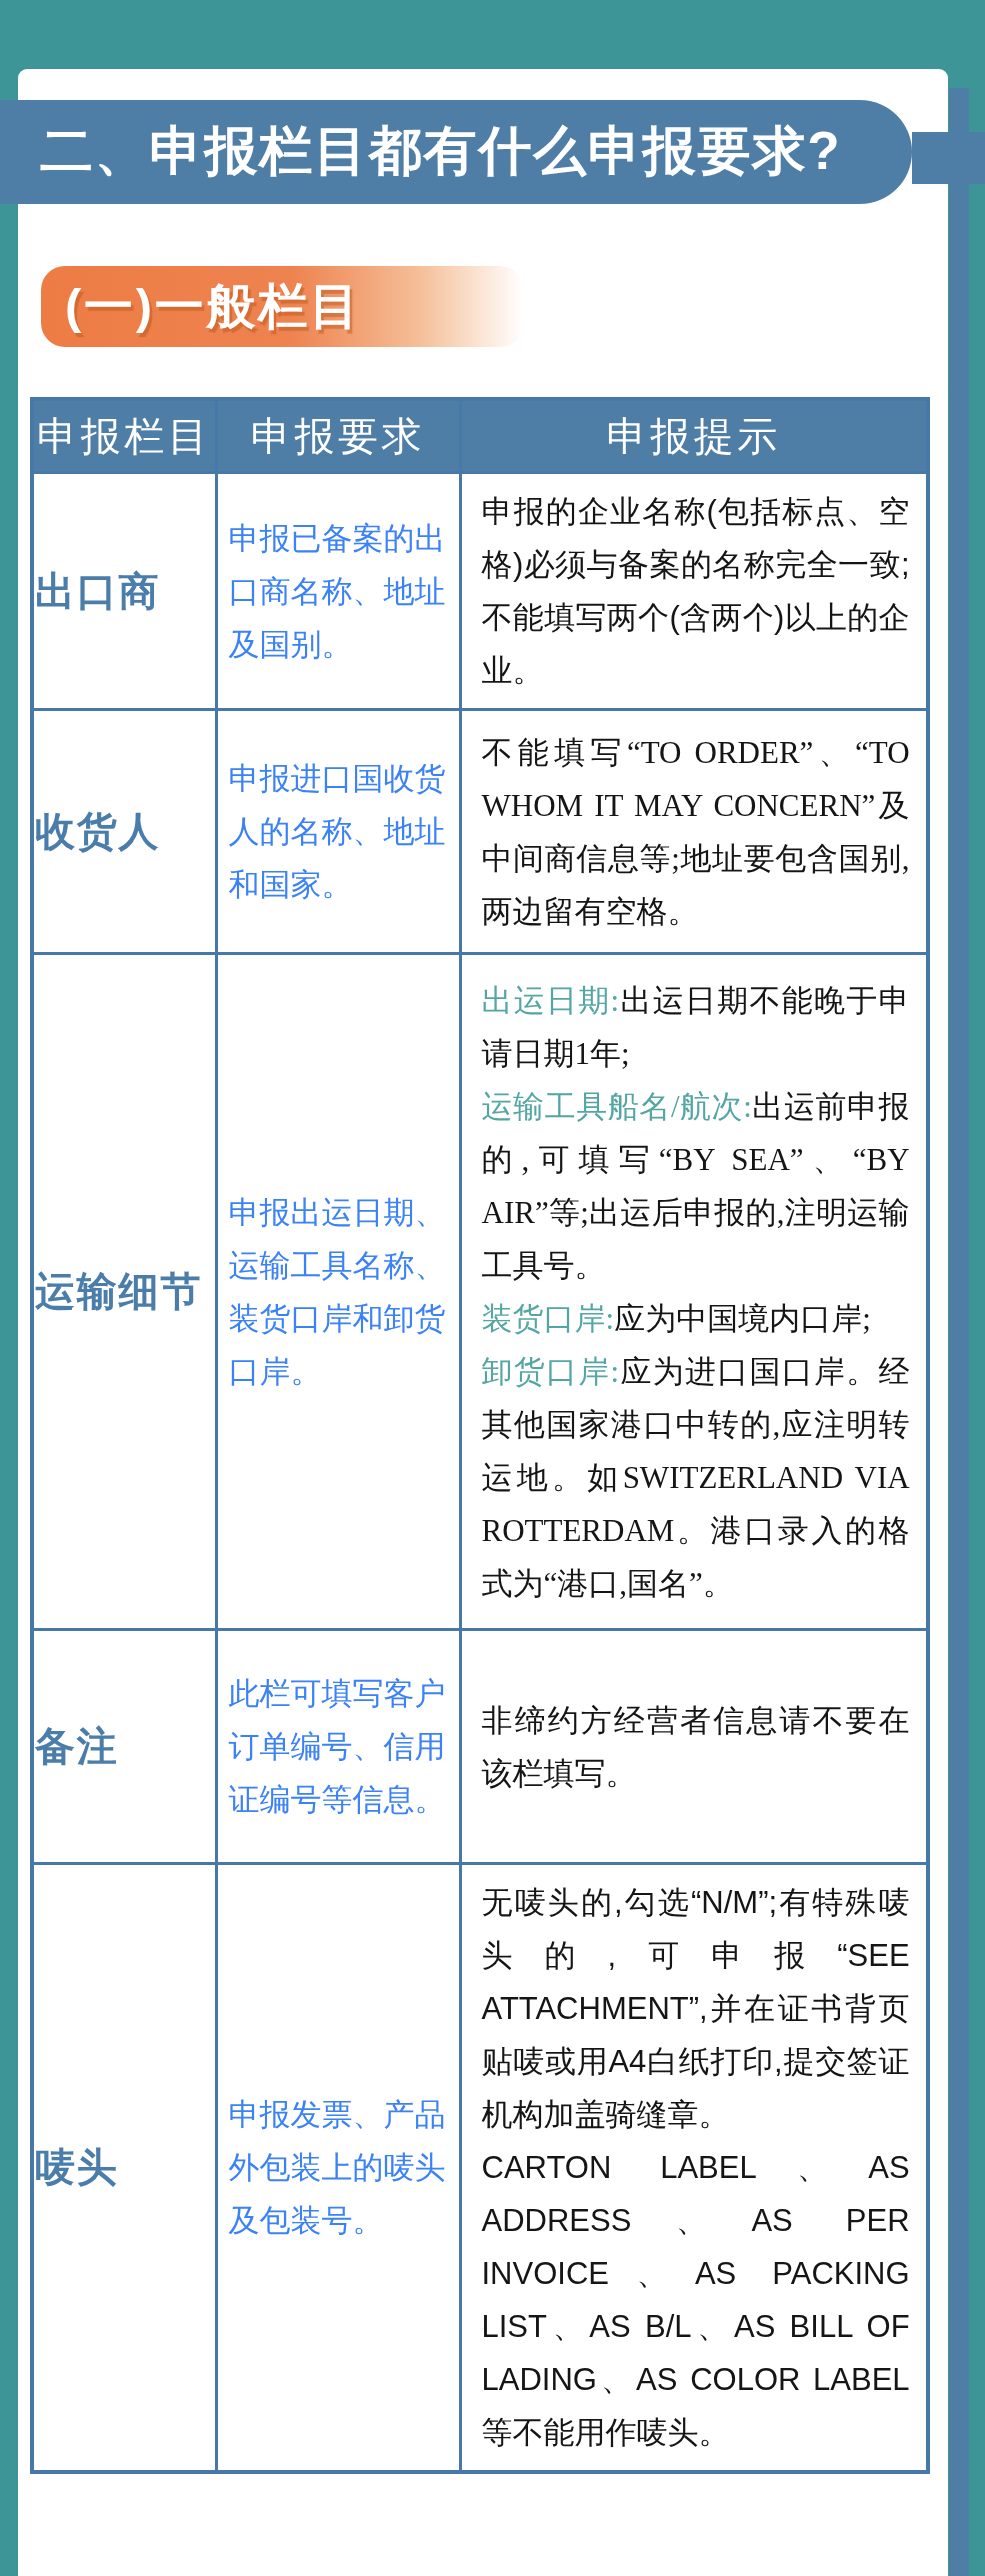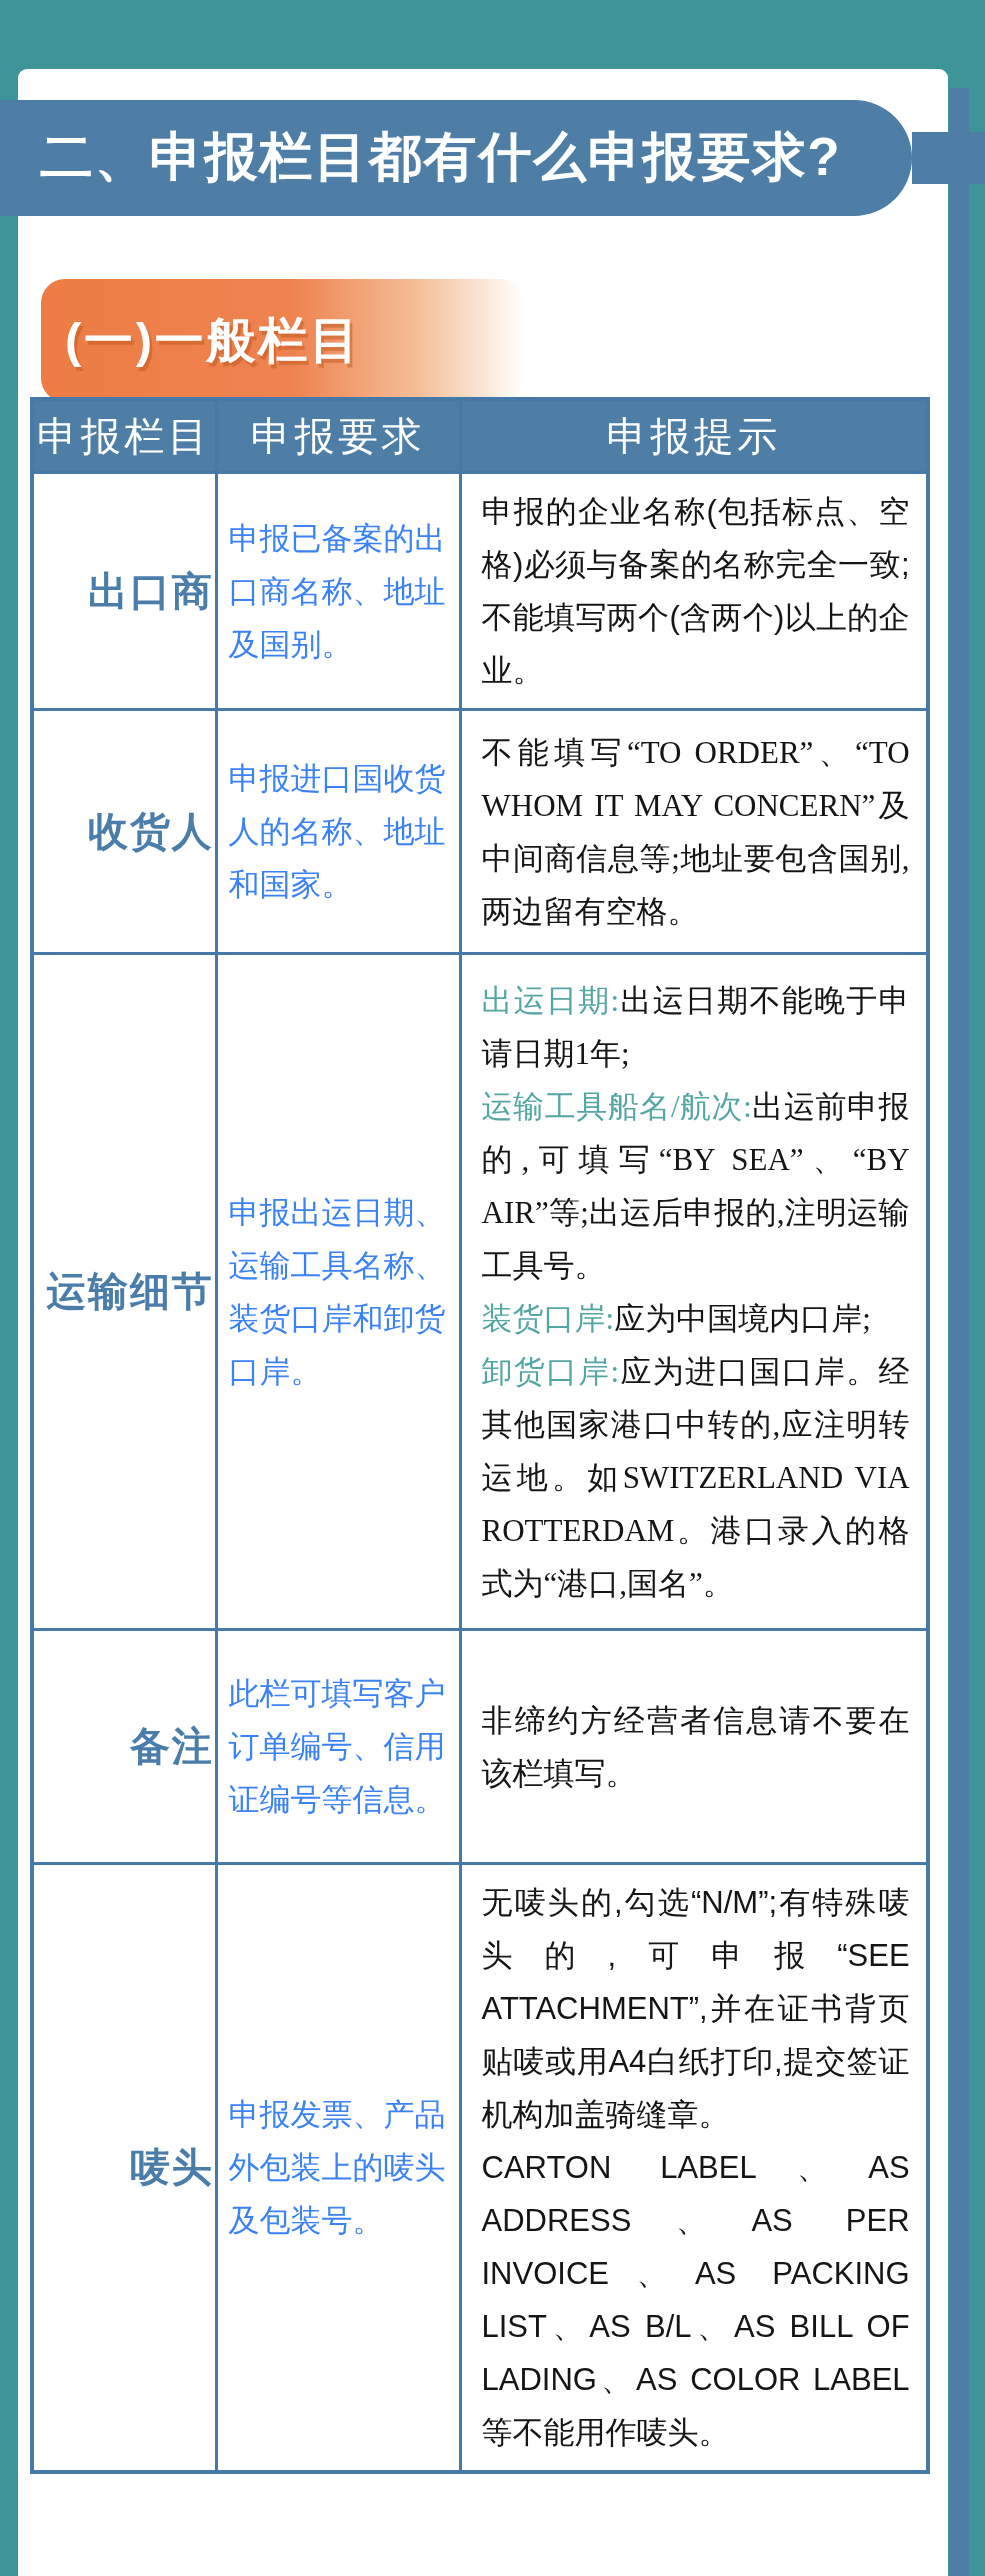--- a/index.html
+++ b/index.html
@@ -15,37 +15,37 @@
     position:absolute;left:18px;top:69px;width:930px;bottom:0;
     background:#ffffff;border-radius:9px 9px 0 0;
   }
   
   .ribbon-tail{
     position:absolute;left:949px;top:88px;width:20px;bottom:0;
     background:var(--blue,#4E7DA6);
   }
   
   .banner{
-    position:absolute;left:0;top:100px;width:912px;height:116px;
+    position:absolute;left:0;top:100px;width:912px;height:104px;
     background:var(--blue,#4E7DA6);
     border-radius:0 58px 58px 0;
     display:flex;align-items:center;
   }
   .banner .bridge{
     position:absolute;right:-73px;top:32px;width:73px;height:52px;
     background:var(--blue,#4E7DA6);
   }
   .banner h1{
     margin:0;padding-left:40px;
     font-size:53px;font-weight:bold;color:#ffffff;letter-spacing:1.8px;
     white-space:nowrap;
   }
   
   .section{
-    position:absolute;left:41px;top:279px;width:483px;height:123px;
+    position:absolute;left:41px;top:266px;width:483px;height:81px;
     border-radius:24px;
     background:linear-gradient(90deg,var(--orange,#ED7C44) 0%,#EE8350 52%,#F5BE97 78%,rgba(255,255,255,0) 100%);
     display:flex;align-items:center;text-align:center;
   }
   .section span{
     padding-left:24px;
     font-size:49px;font-weight:bold;color:#ffffff;letter-spacing:2.7px;
     text-shadow:2.7px 3.6px 0.9px rgba(190,85,25,0.5);
     white-space:nowrap;
   }
@@ -60,21 +60,21 @@
   table.decl td{border:3.6px solid var(--border,#4678A8);}
   table.decl{border-width:4.6px;}
   thead th{
     background:var(--blue,#4E7DA6);color:#ffffff;
     height:68px;font-size:40px;font-weight:normal;letter-spacing:3.6px;
     text-align:center;
   }
   td{vertical-align:middle;}
   td.colname{
     color:#4B7DAB;font-weight:bold;font-size:40px;letter-spacing:1.8px;
-    text-align:right;
+    text-align:left;
     font-family:"Liberation Sans","DejaVu Sans",sans-serif;
   }
   td.req{
     font-size:31px;line-height:53px;color:#3b82f6;
     padding:7.3px 11px;text-align:left;
     font-family:"Liberation Sans","DejaVu Sans",sans-serif;
   }
   td.tip{
     font-size:31px;line-height:53px;color:#151515;
     padding:11px 16.4px 11px 20px;

